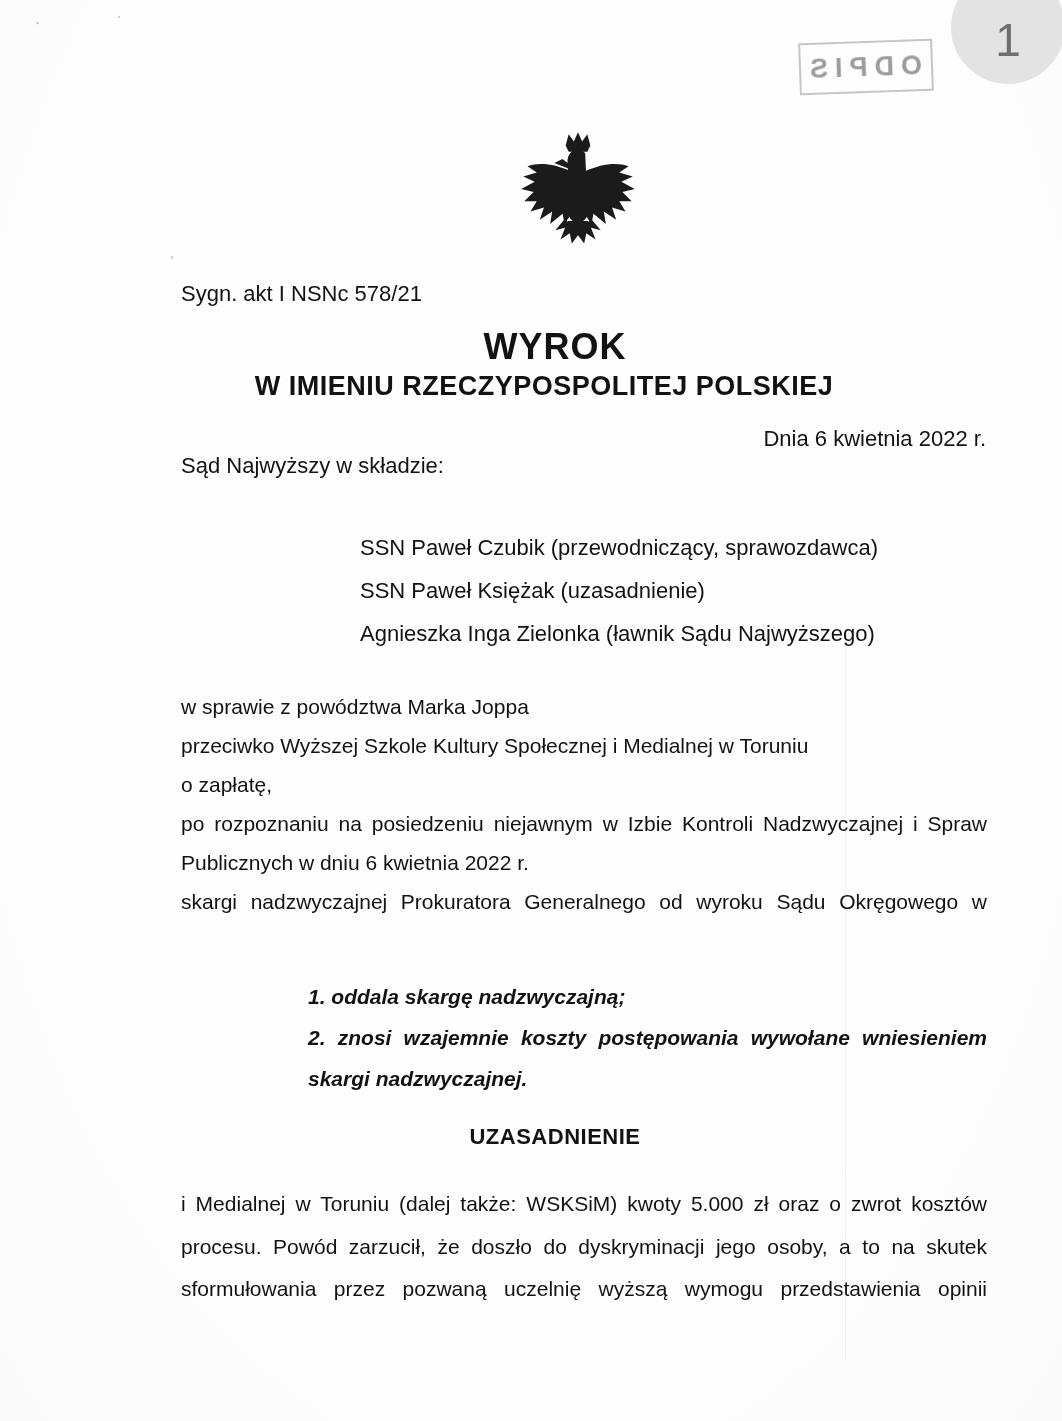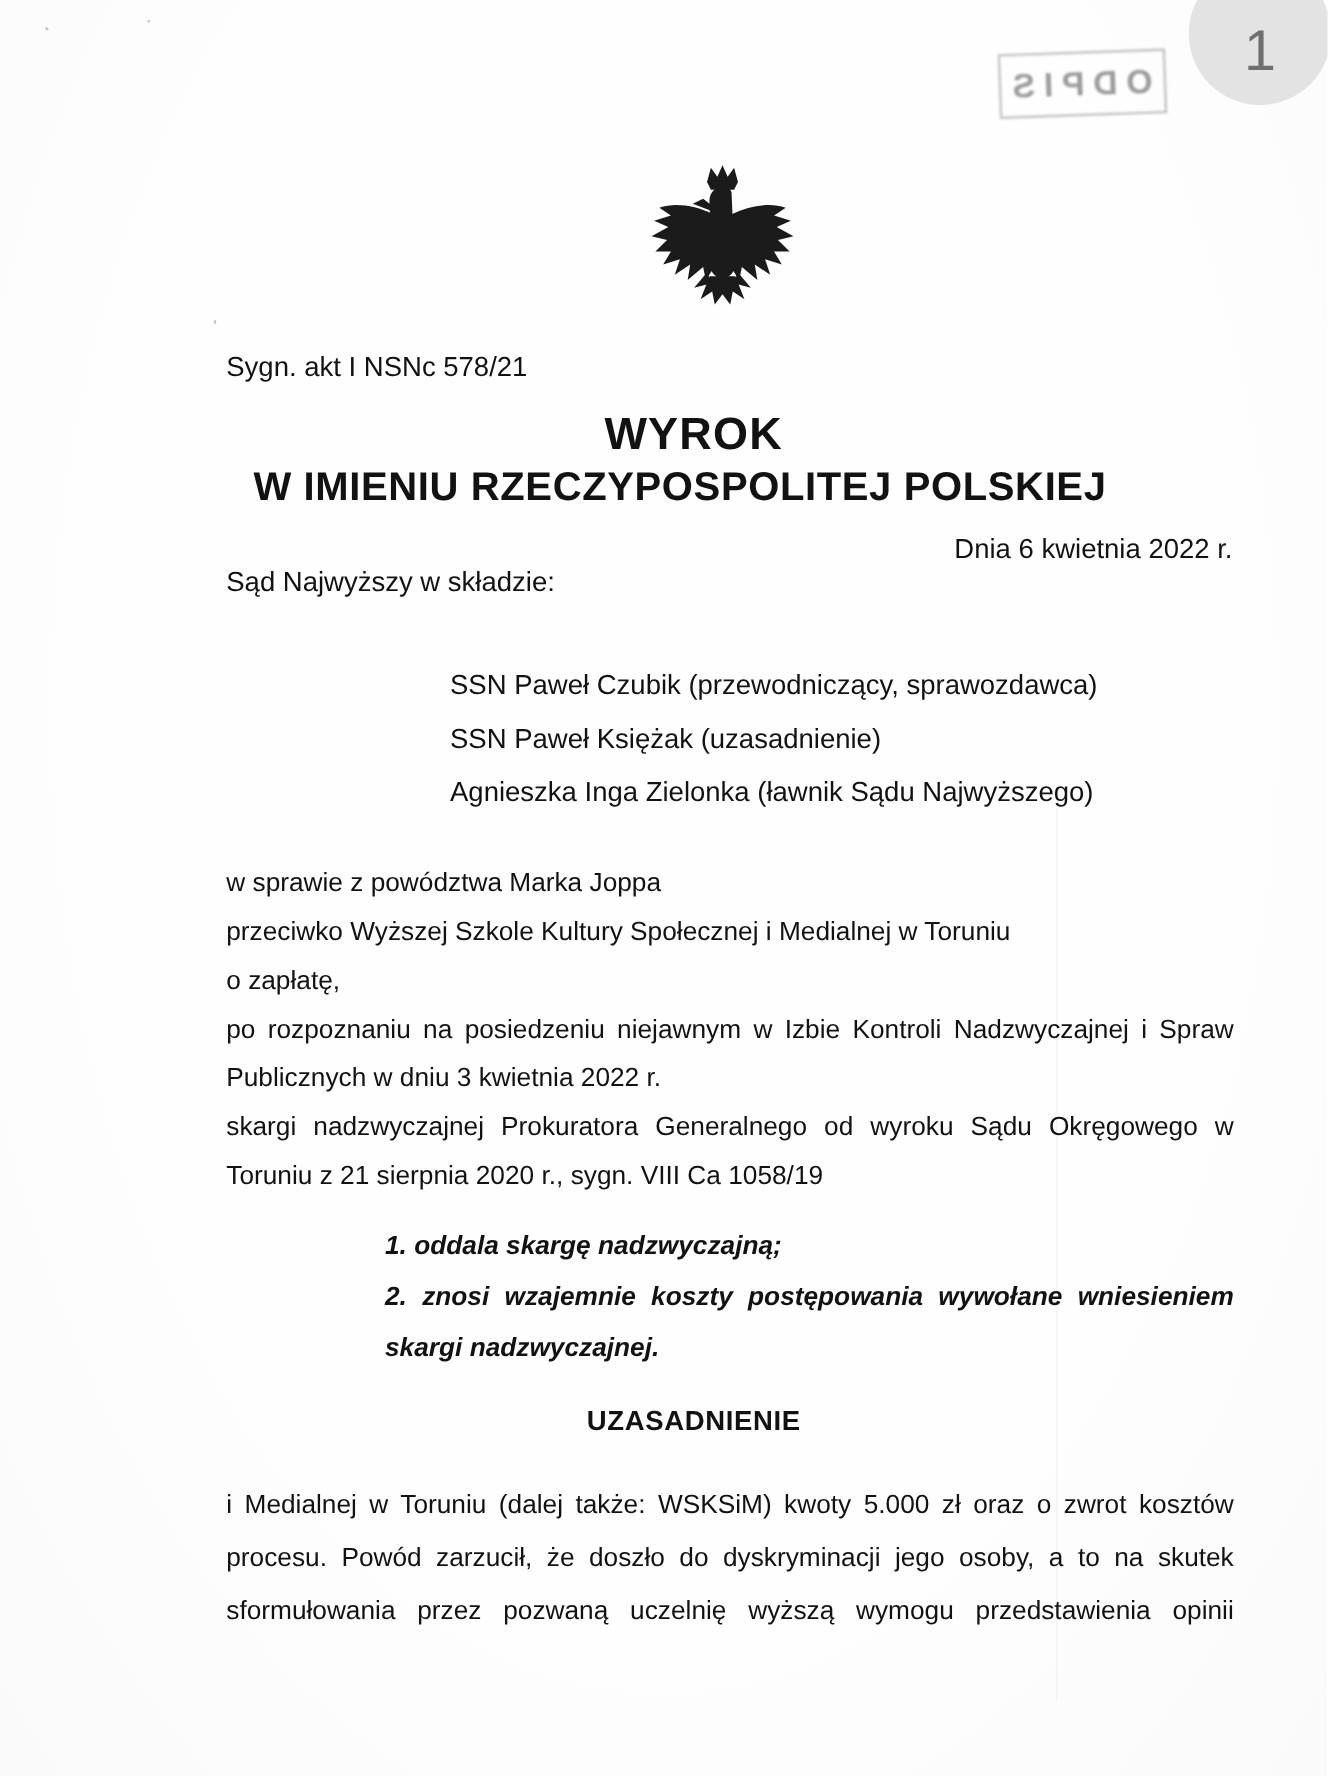--- a/index.html
+++ b/index.html
@@ -60,21 +60,21 @@
 
   .case-number { position: absolute; left: 181px; top: 281px; font-size: 22px; text-align: right; }
 
   .title {
     position: absolute; left: 0; top: 326px; width: 100%;
     text-align: center; font-size: 36px; font-weight: bold; letter-spacing: 1px;
     padding-left: 48px; padding-right: 0;
   }
   .subtitle {
     position: absolute; left: 0; top: 371px; width: 100%;
-    text-align: center; font-size: 32px; font-weight: bold; letter-spacing: 0.5px;
+    text-align: center; font-size: 27px; font-weight: bold; letter-spacing: 0.5px;
     padding-left: 26px;
   }
   .date-line { position: absolute; right: 76px; top: 426px; font-size: 22px; }
   .court-line { position: absolute; left: 181px; top: 453px; font-size: 22px; }
 
   .judges { position: absolute; left: 360px; top: 526px; }
   .judges .line { line-height: 43px; }
 
   .case-block { position: absolute; left: 181px; top: 687px; width: 806px; }
   .case-block .line { line-height: 39px; font-size: 21px; }
@@ -151,23 +151,22 @@
     <div class="line">SSN Paweł Czubik (przewodniczący, sprawozdawca)</div>
     <div class="line">SSN Paweł Księżak (uzasadnienie)</div>
     <div class="line">Agnieszka Inga Zielonka (ławnik Sądu Najwyższego)</div>
   </div>
 
   <div class="case-block">
     <div class="line">w sprawie z powództwa Marka Joppa</div>
     <div class="line">przeciwko Wyższej Szkole Kultury Społecznej i Medialnej w Toruniu</div>
     <div class="line">o zapłatę,</div>
     <div class="line justify">po rozpoznaniu na posiedzeniu niejawnym w Izbie Kontroli Nadzwyczajnej i Spraw</div>
-    <div class="line">Publicznych w dniu 3 kwietnia 2022 r.</div>
+    <div class="line">Publicznych w dniu 6 kwietnia 2022 r.</div>
     <div class="line justify">skargi nadzwyczajnej Prokuratora Generalnego od wyroku Sądu Okręgowego w</div>
-    <div class="line">Toruniu z 21 sierpnia 2020 r., sygn. VIII Ca 1058/19</div>
   </div>
 
   <div class="ruling">
     <div class="line">1. oddala skargę nadzwyczajną;</div>
     <div class="line justify">2. znosi wzajemnie koszty postępowania wywołane wniesieniem</div>
     <div class="line">skargi nadzwyczajnej.</div>
   </div>
 
   <div class="uzasadnienie-heading">UZASADNIENIE</div>
 

